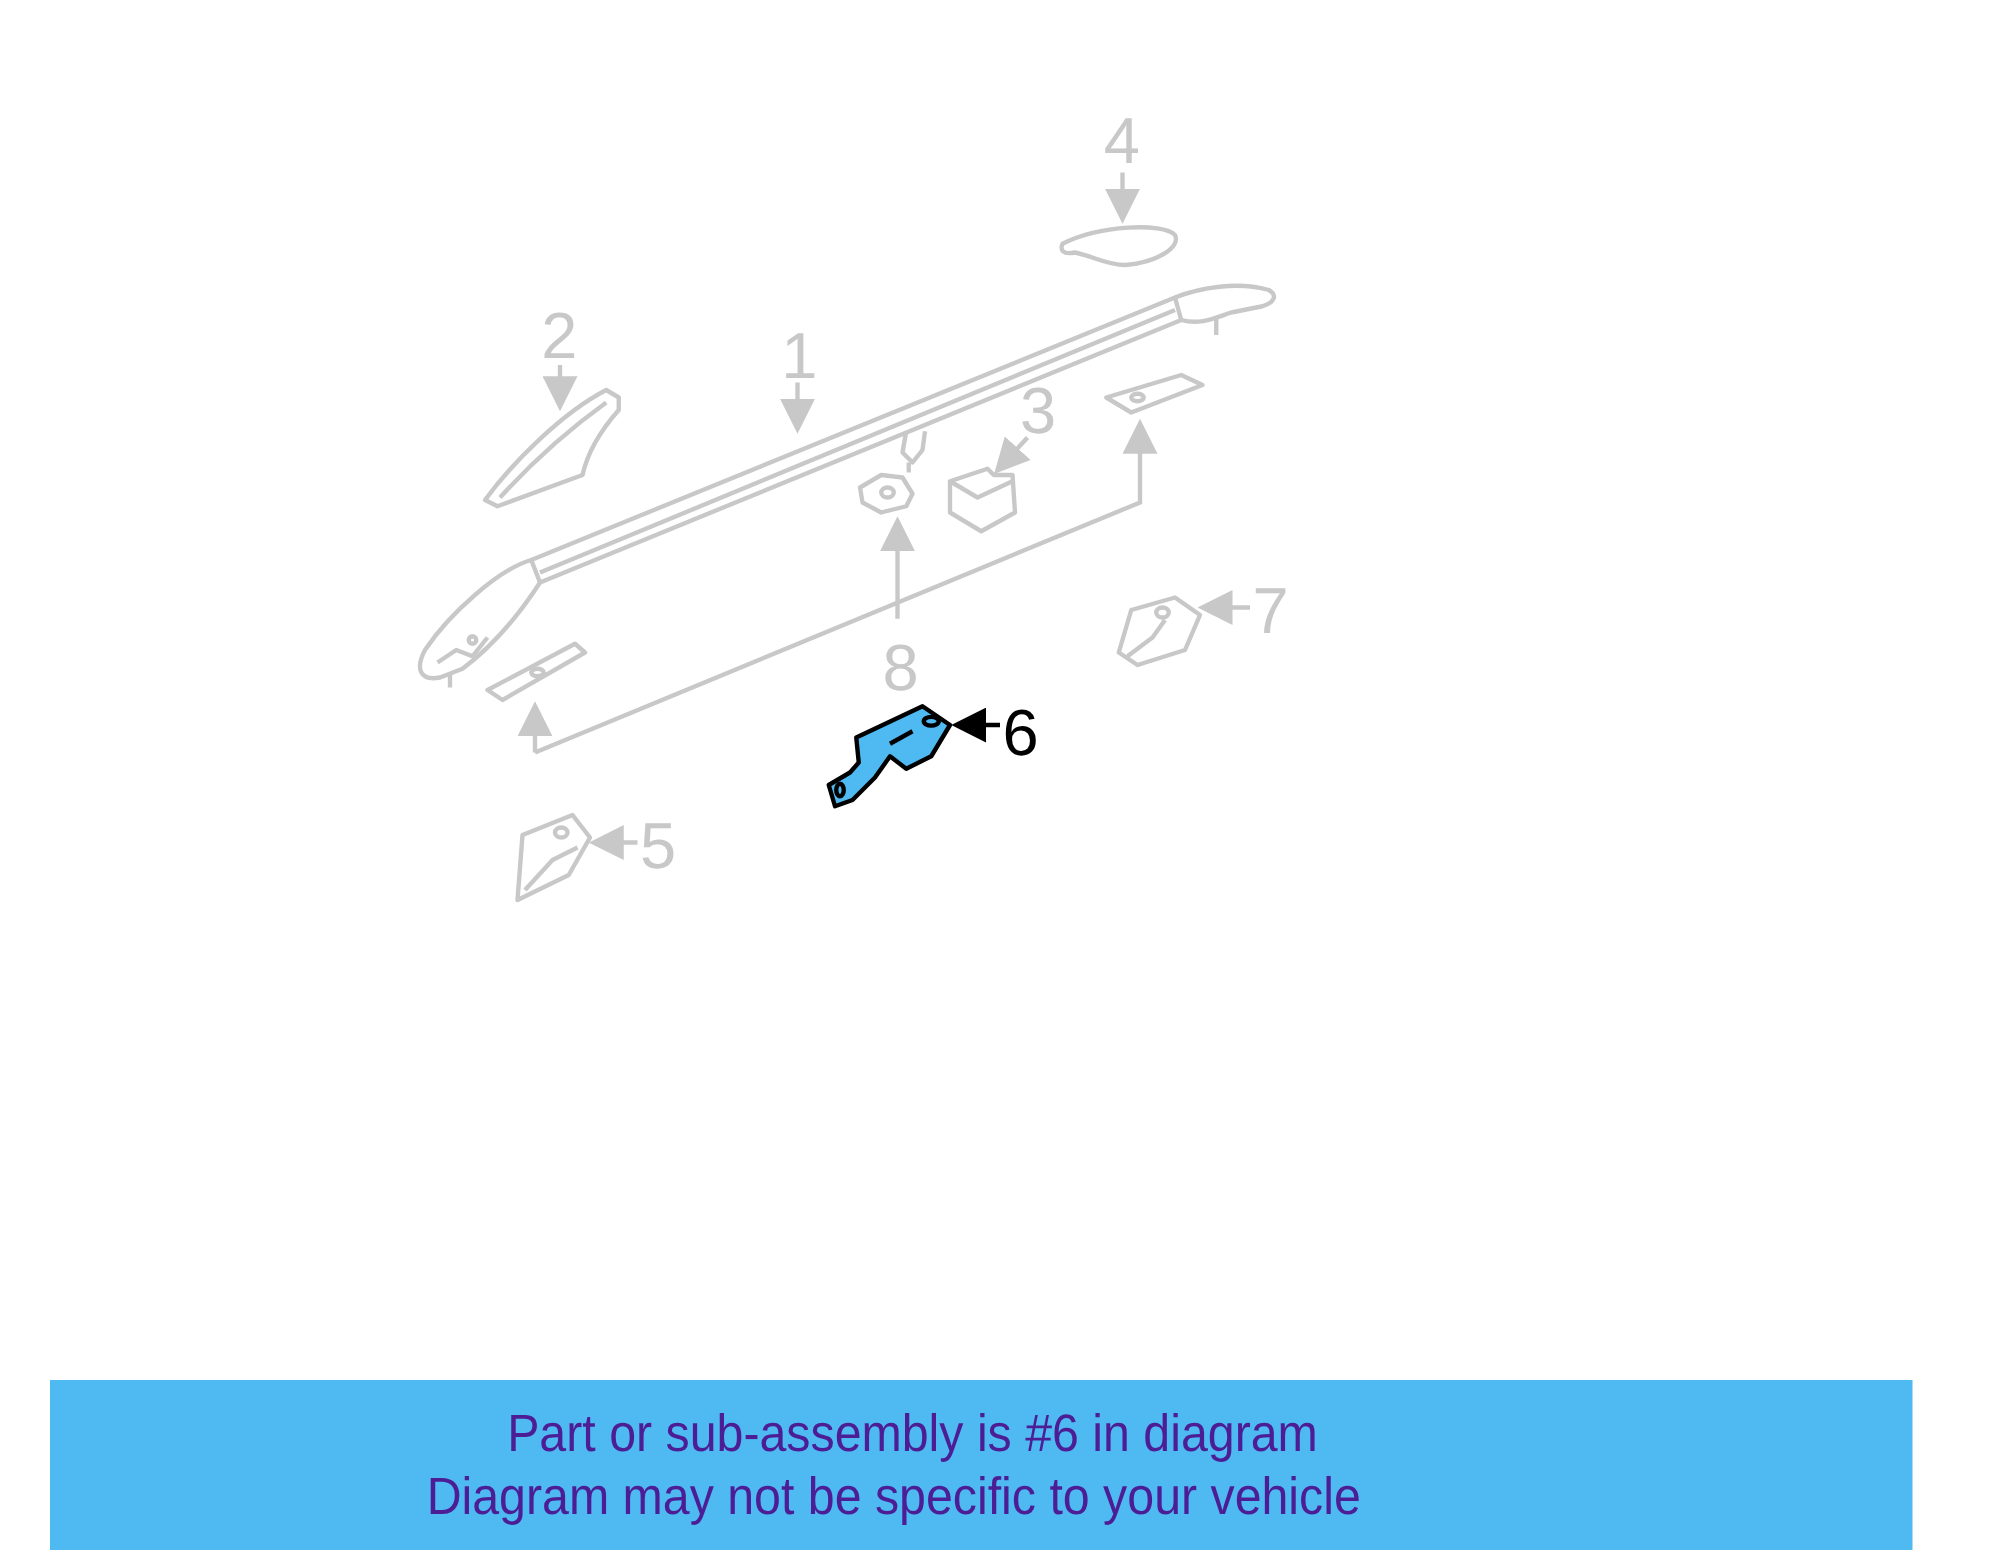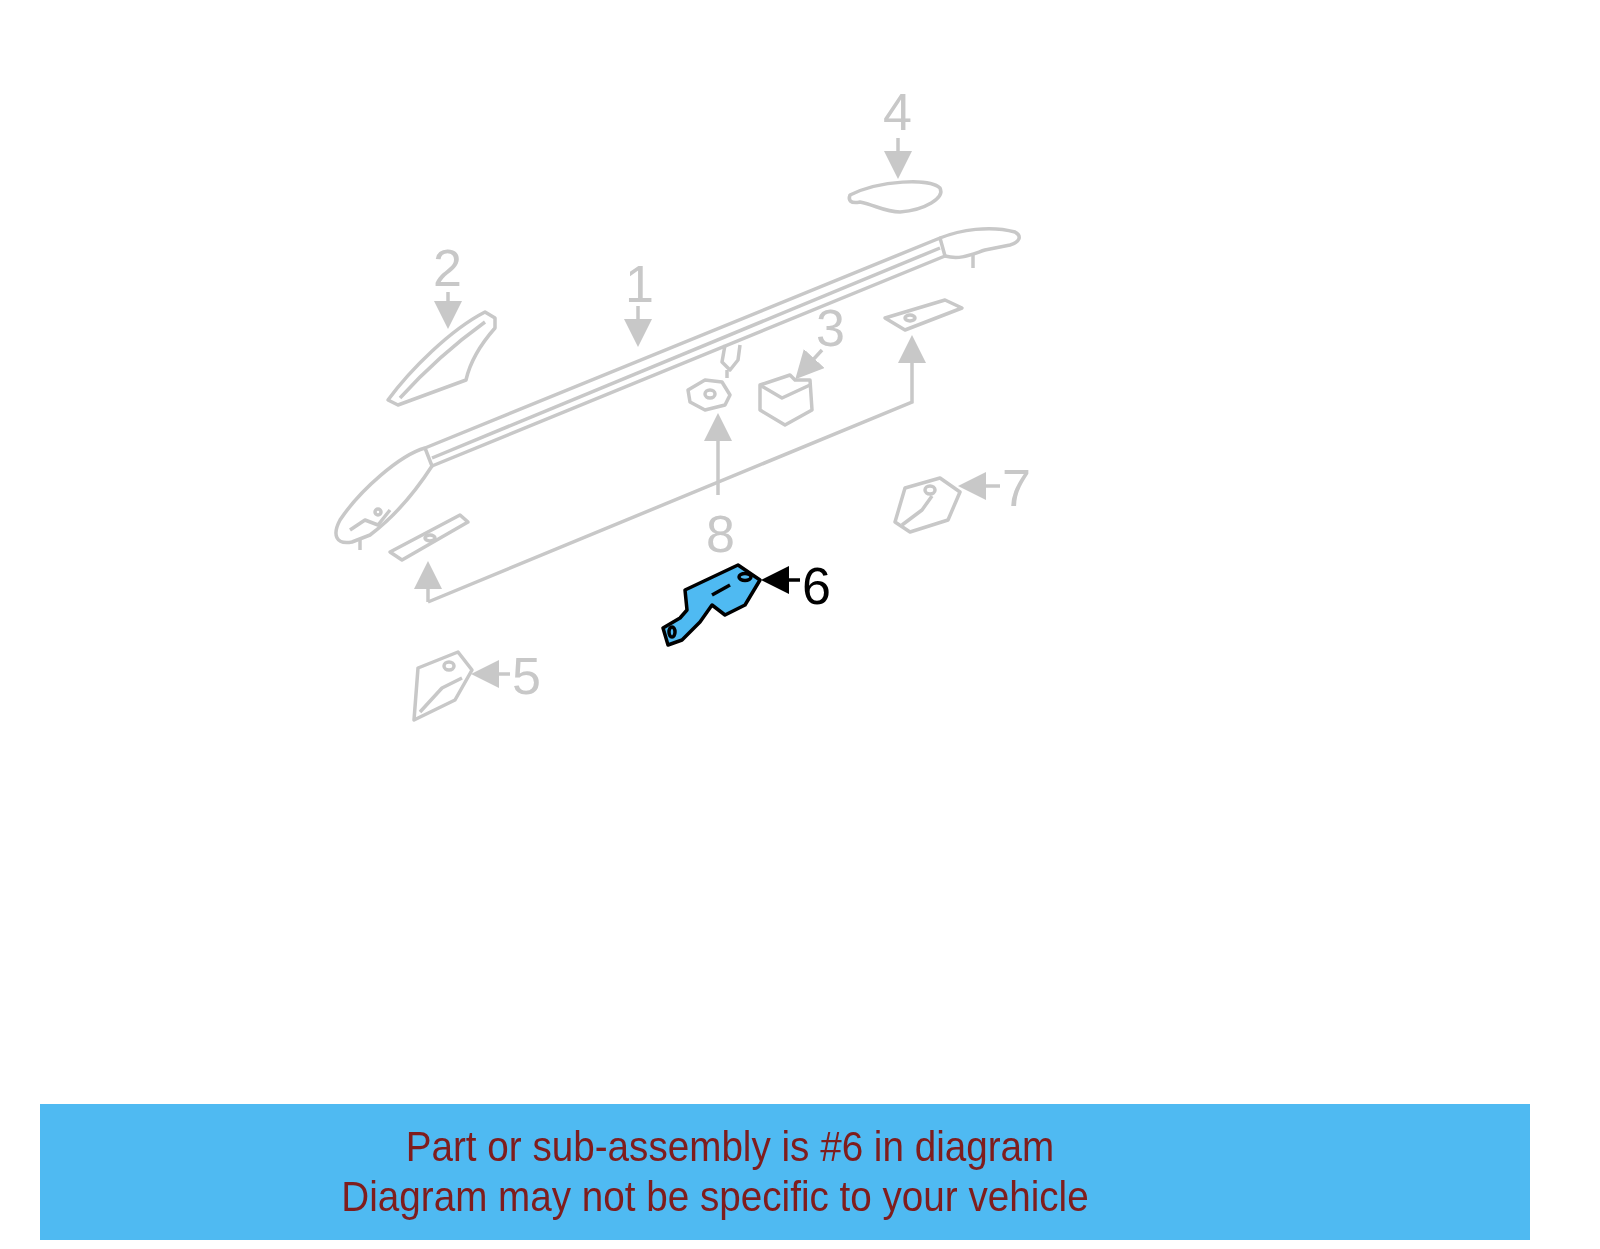--- a/index.html
+++ b/index.html
@@ -3,21 +3,21 @@
 <meta charset="utf-8">
 <style>
   html, body { margin: 0; padding: 0; background: #ffffff; }
   body { width: 1600px; height: 1249px; position: relative; overflow: hidden; font-family: "Liberation Sans", sans-serif; }
   #diagram { position: absolute; left: 0; top: 0; width: 1600px; height: 1249px; }
   .callout { font-family: "Liberation Sans", sans-serif; font-size: 52px; }
   .callout-dim { fill: #c8c8c8; }
   .callout-active { fill: #000000; }
   .banner {
     position: absolute; left: 40px; top: 1104px; width: 1490px; height: 136px;
-    background: #4fbaf2; color: #7f1d1d; text-align: center;
+    background: #4fbaf2; color: #4c1d95; text-align: center;
     display: flex; flex-direction: column; justify-content: center;
   }
   .banner-line { font-family: "Liberation Sans", sans-serif; font-size: 42px; line-height: 50px; transform: scaleX(0.92); white-space: nowrap; }
   .banner-line.l1 { margin-left: -110px; }
   .banner-line.l2 { margin-left: -140px; }
 </style>
 </head>
 <body>
 
 <svg id="diagram" viewBox="0 0 1600 1249" xmlns="http://www.w3.org/2000/svg">

